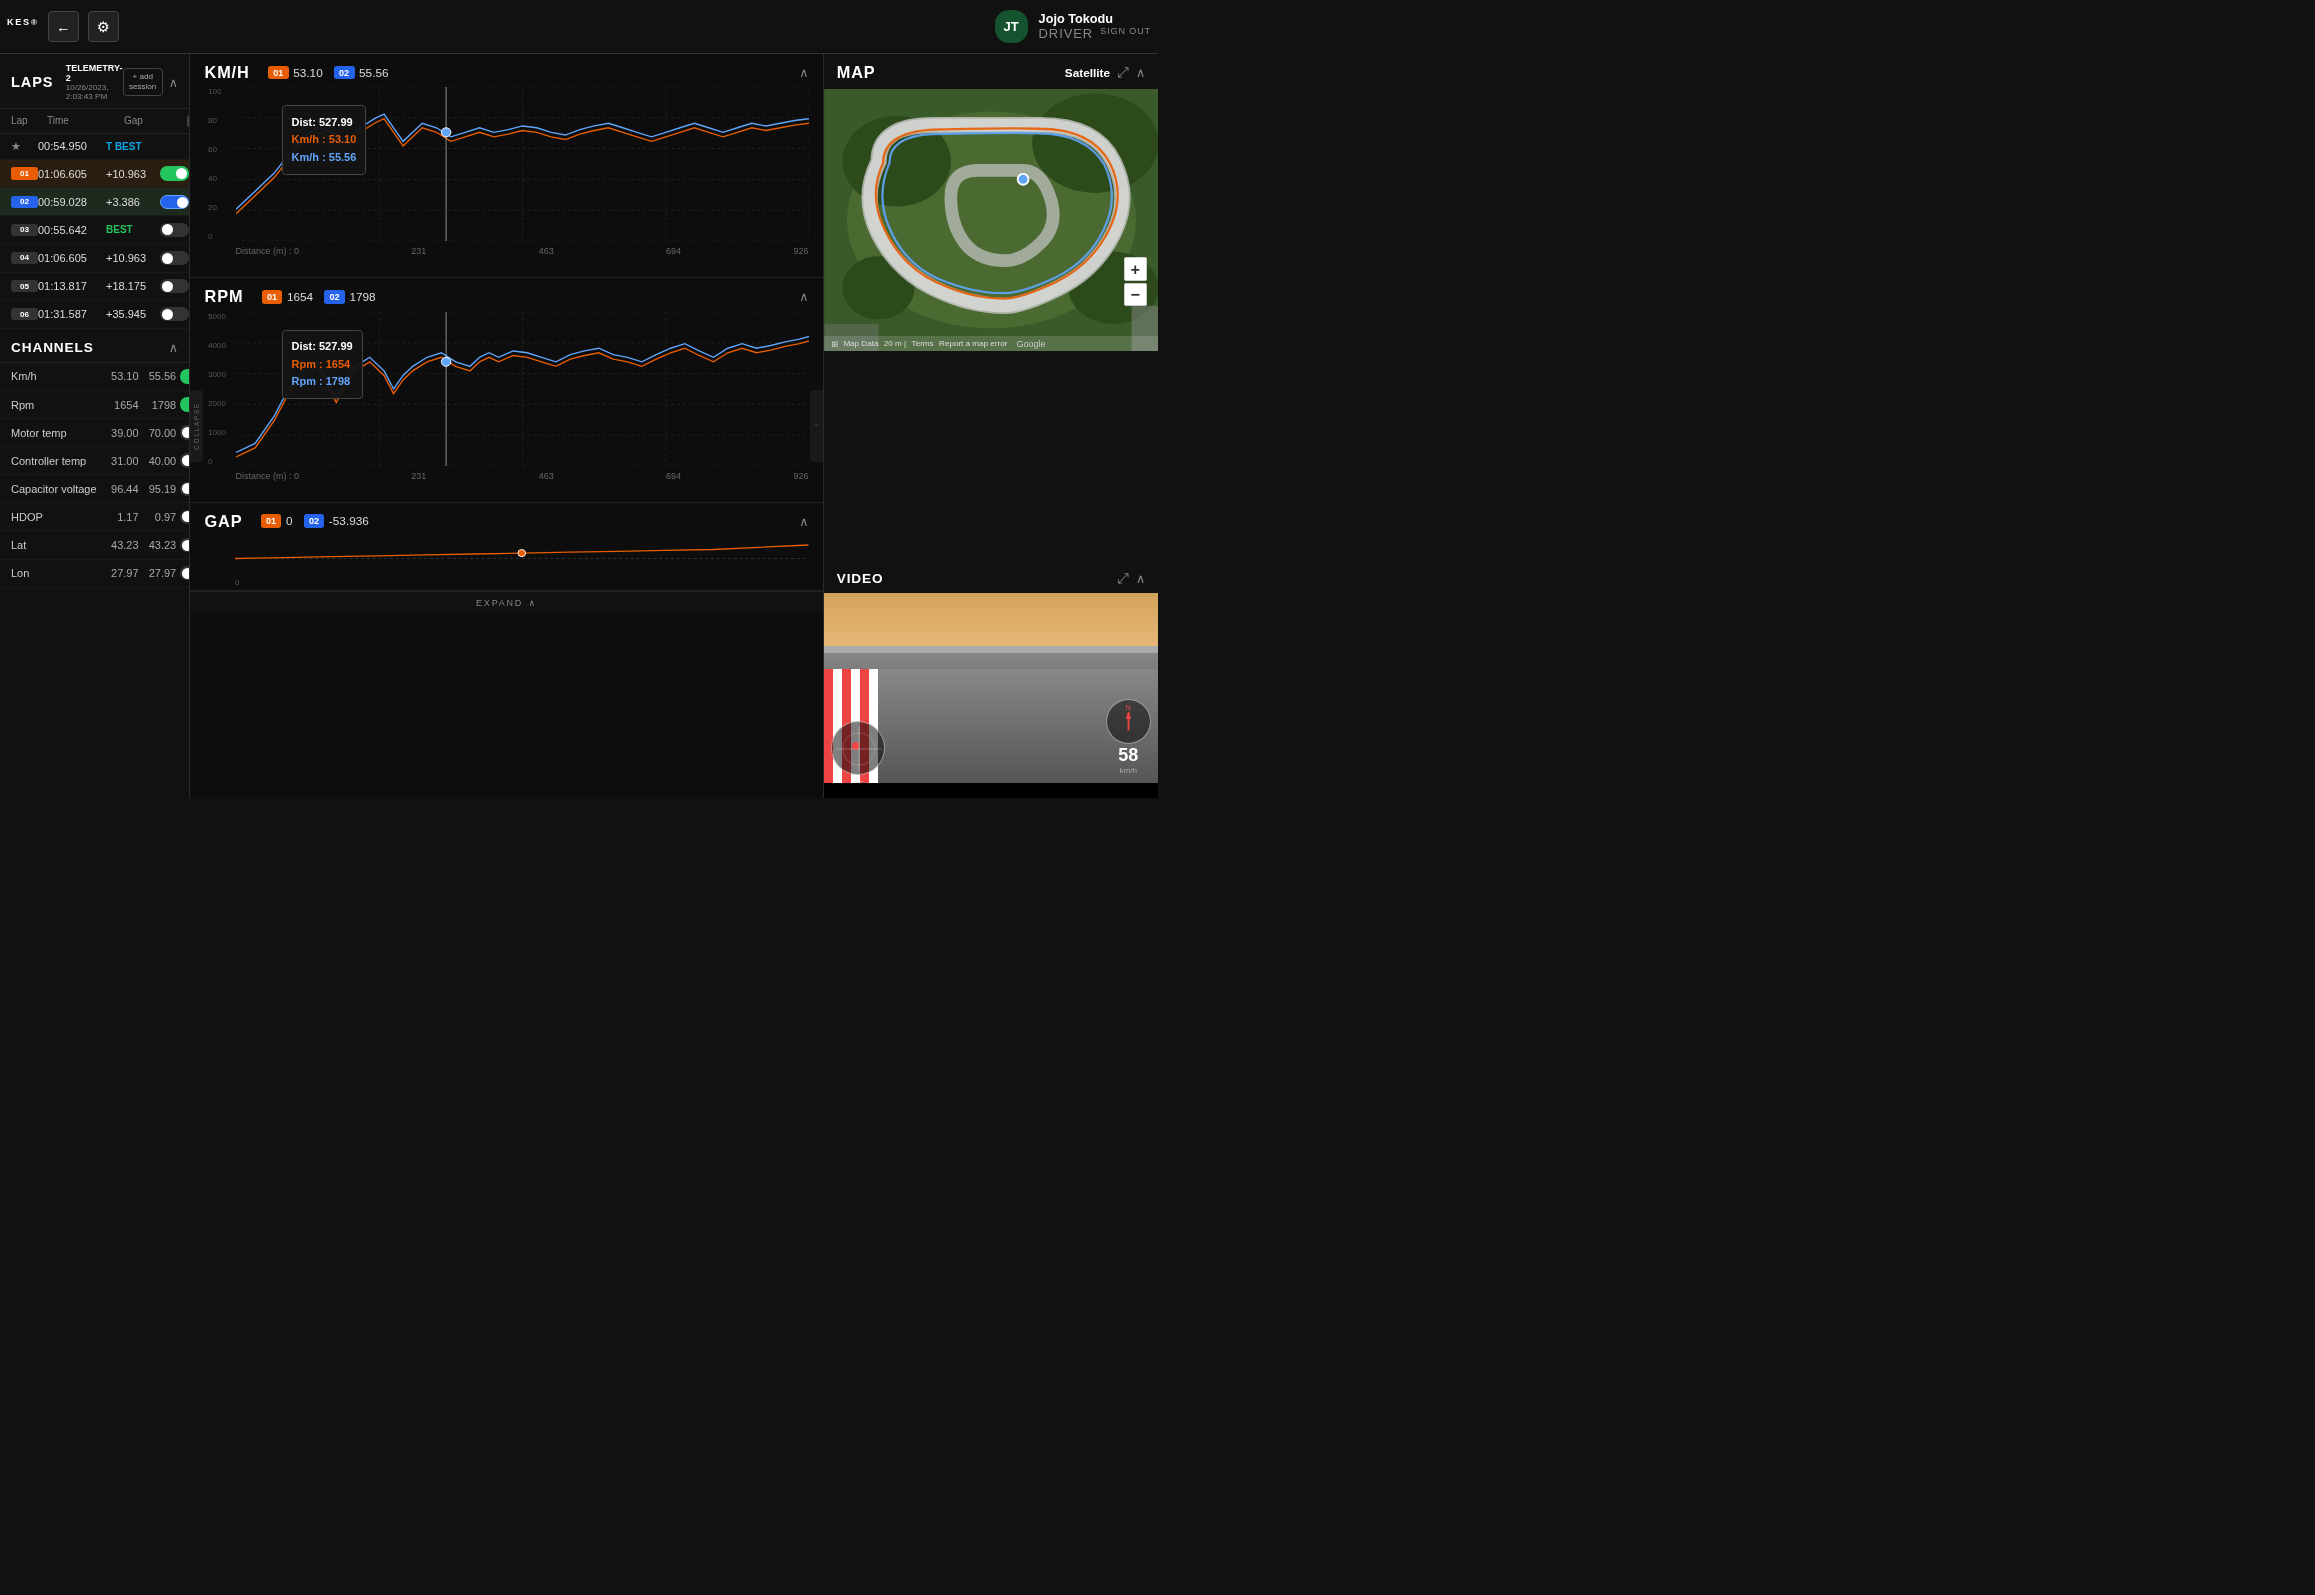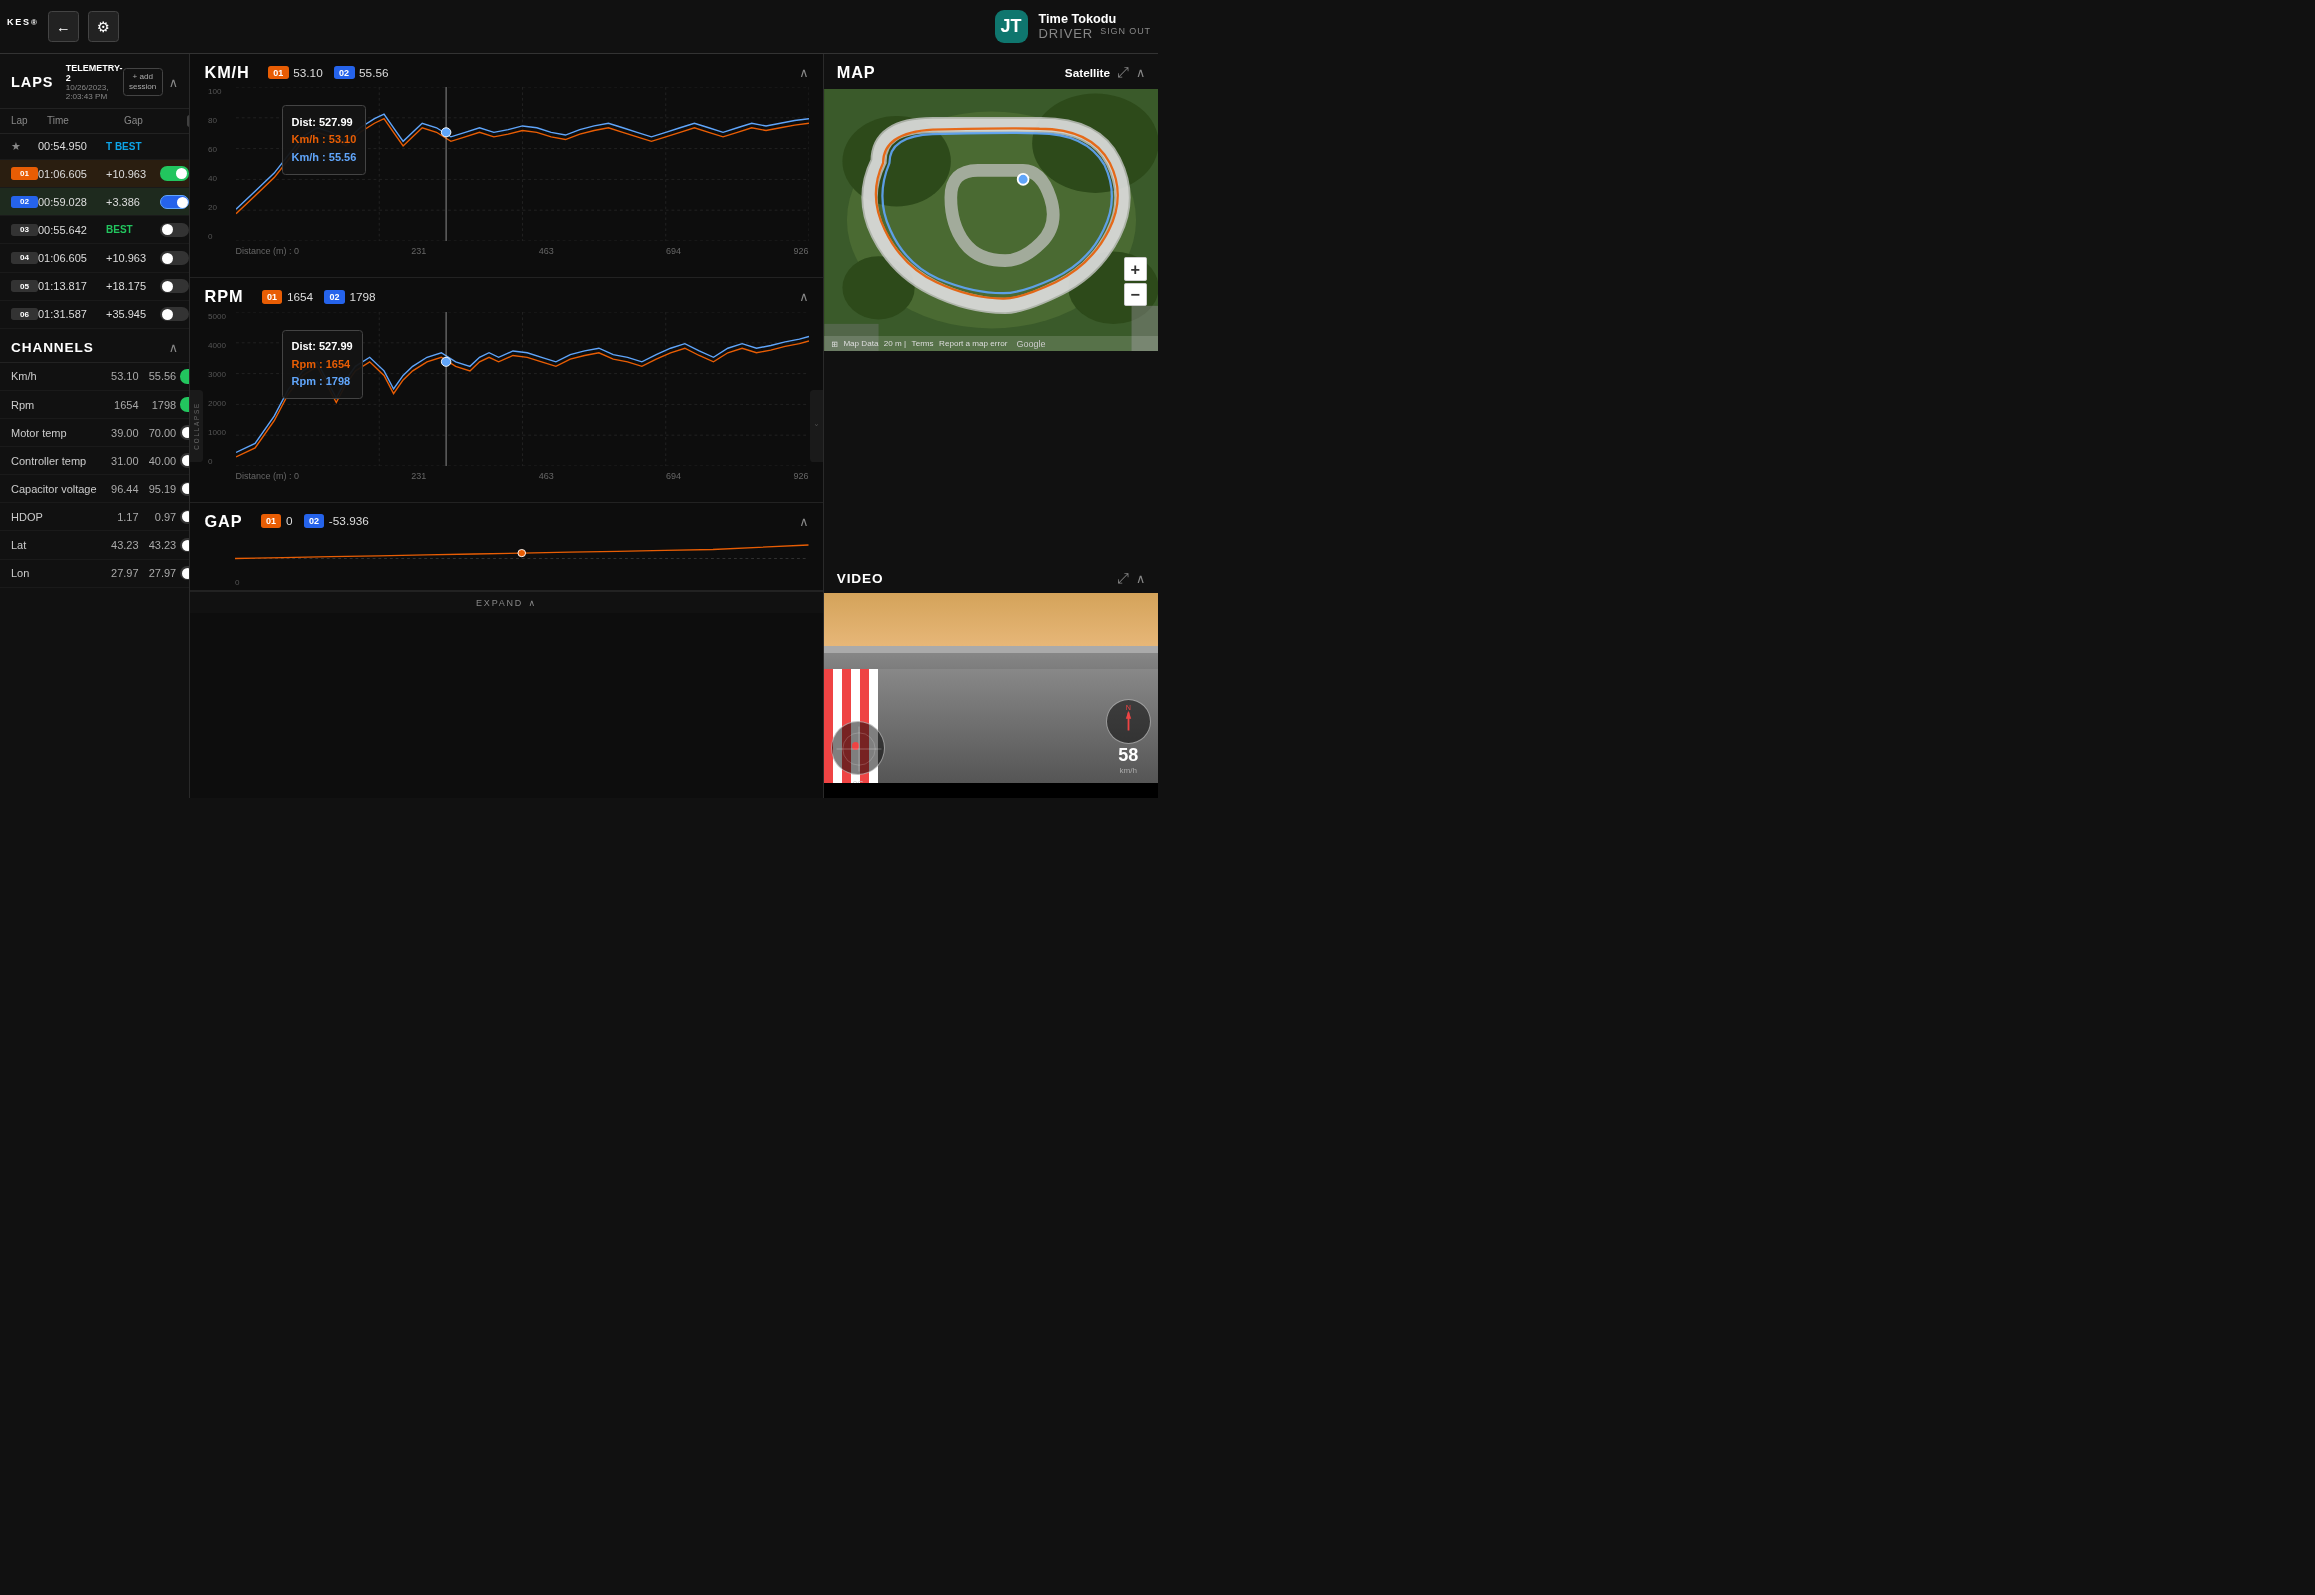--- a/index.html
+++ b/index.html
@@ -47,29 +47,29 @@
       justify-content: center;
       cursor: pointer;
       font-size: 14.5px;
     }
     .top-nav-right {
       display: flex;
       align-items: center;
       gap: 11px;
     }
     .user-avatar {
-      background: #0f766e;
+      background: #14532d;
       width: 33px;
       height: 33px;
-      border-radius: 9px;
+      border-radius: 14px;
       display: flex;
       align-items: center;
       justify-content: center;
       font-weight: bold;
-      font-size: 18px;
+      font-size: 13px;
       color: #fff;
     }
     .user-info {
       display: flex;
       flex-direction: column;
     }
     .user-name { font-size: 12.7px; font-weight: bold; color: #fff; }
     .user-role { font-size: 13px; color: #888; letter-spacing: 0.9px; }
     .user-signout { font-size: 9px; color: #888; letter-spacing: 0.9px; cursor: pointer; }
 
@@ -556,21 +556,21 @@
   <div class="top-nav-left">
     <div class="logo">
       <span>KES</span><sup style="font-size:8.1px;vertical-align:super">®</sup>
     </div>
     <div class="nav-btn">←</div>
     <div class="nav-btn">⚙</div>
   </div>
   <div class="top-nav-right">
     <div class="user-avatar">JT</div>
     <div class="user-info">
-      <span class="user-name">Time Tokodu</span>
+      <span class="user-name">Jojo Tokodu</span>
       <div style="display:flex;gap:7.2px">
         <span class="user-role">DRIVER</span>
         <span class="user-signout">SIGN OUT</span>
       </div>
     </div>
   </div>
 </div>
 
 <div class="main-layout">
 

